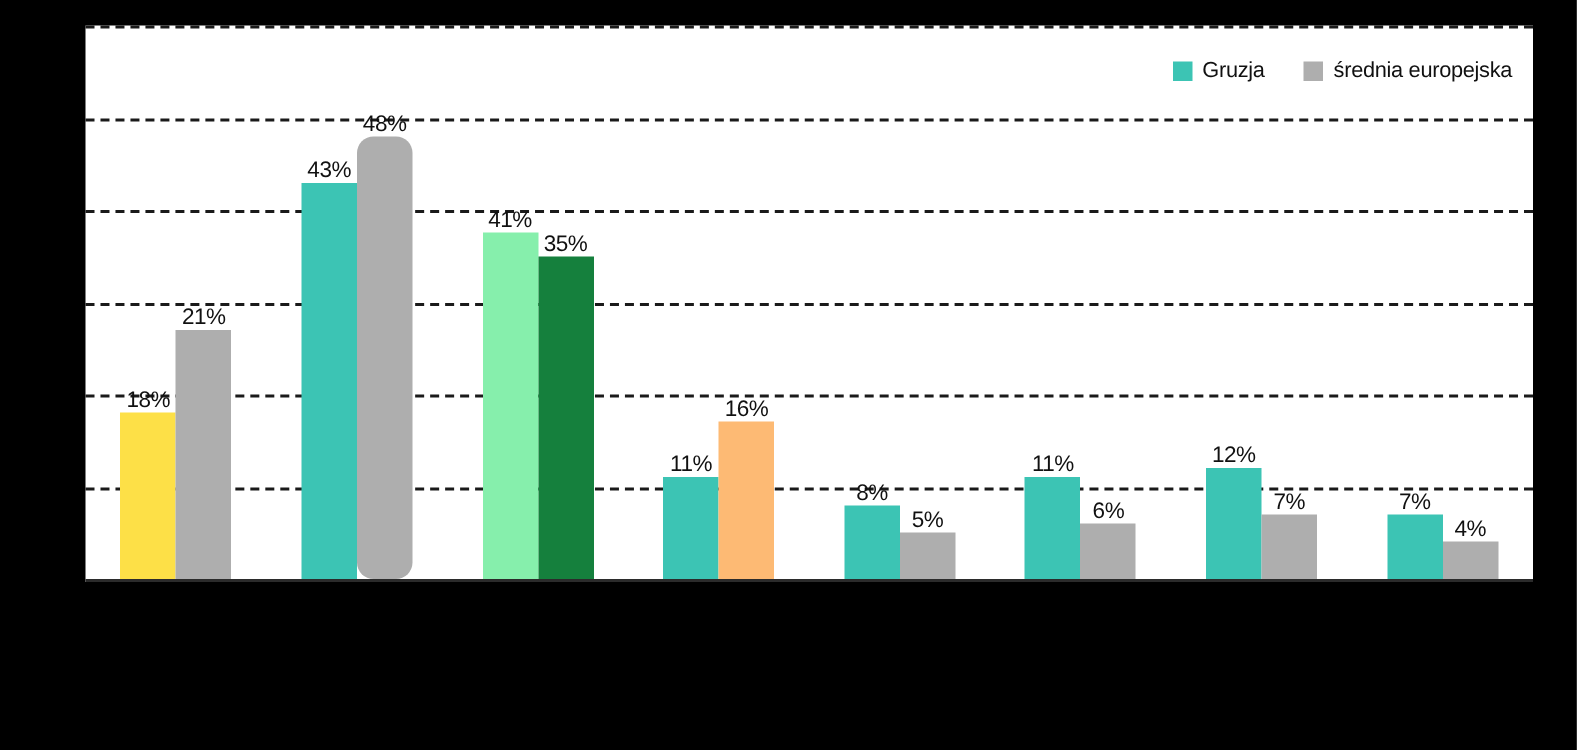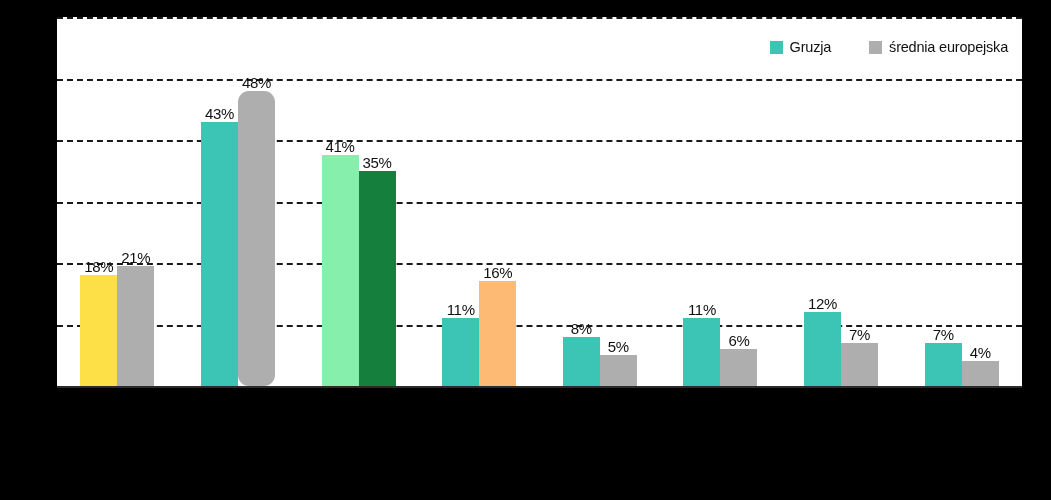--- a/index.html
+++ b/index.html
@@ -74,21 +74,21 @@
     white-space: nowrap;
     letter-spacing: -0.3px;
   }
   
   #legend {
     position: absolute;
     top: 20px;
     right: 14px;
     display: flex;
     align-items: center;
-    gap: 38px;
+    gap: 26px;
     height: 20px;
   }
   .legend-item {
     display: flex;
     align-items: center;
     gap: 7px;
   }
   .legend-swatch {
     width: 13px;
     height: 13px;
@@ -117,21 +117,21 @@
         <div class="gridline" style="top: 123px;"></div>
         <div class="gridline" style="top: 61.5px;"></div>
         <div class="gridline" style="top: 0px;"></div>
       </div>
 
     <div id="bars-layer">
         <div class="group" style="left: 23.3125px; width: 74px;">
           <div class="bar series-0" style="height: 110.7px; background: #fde047;">
             <span class="bar-label">18%</span>
           </div>
-          <div class="bar series-1" style="height: 120px; background: rgb(174, 174, 174);">
+          <div class="bar series-1" style="height: 166px; background: rgb(174, 174, 174);">
             <span class="bar-label">21%</span>
           </div>
         </div>
         <div class="group" style="left: 143.938px; width: 74px;">
           <div class="bar series-0" style="height: 264.45px; background: rgb(60, 196, 180);">
             <span class="bar-label">43%</span>
           </div>
           <div class="bar series-1" style="height: 295.2px; background: rgb(174, 174, 174); border-radius: 11px;">
             <span class="bar-label">48%</span>
           </div>

